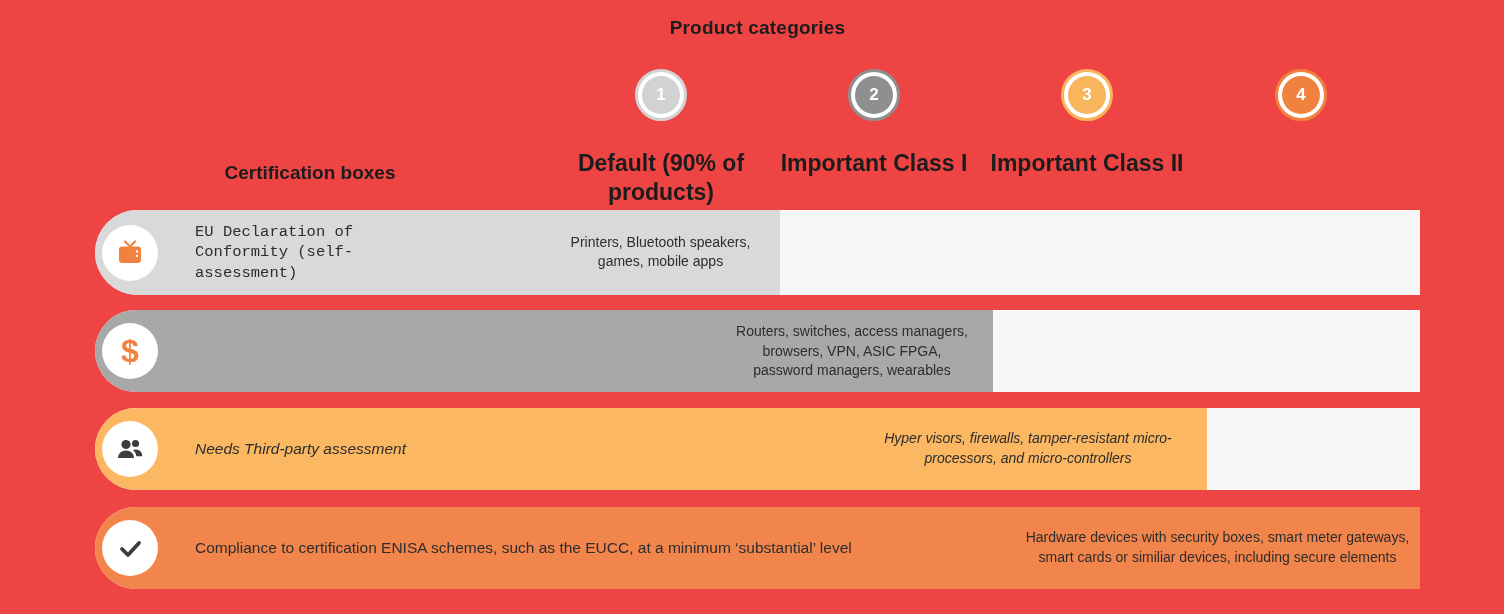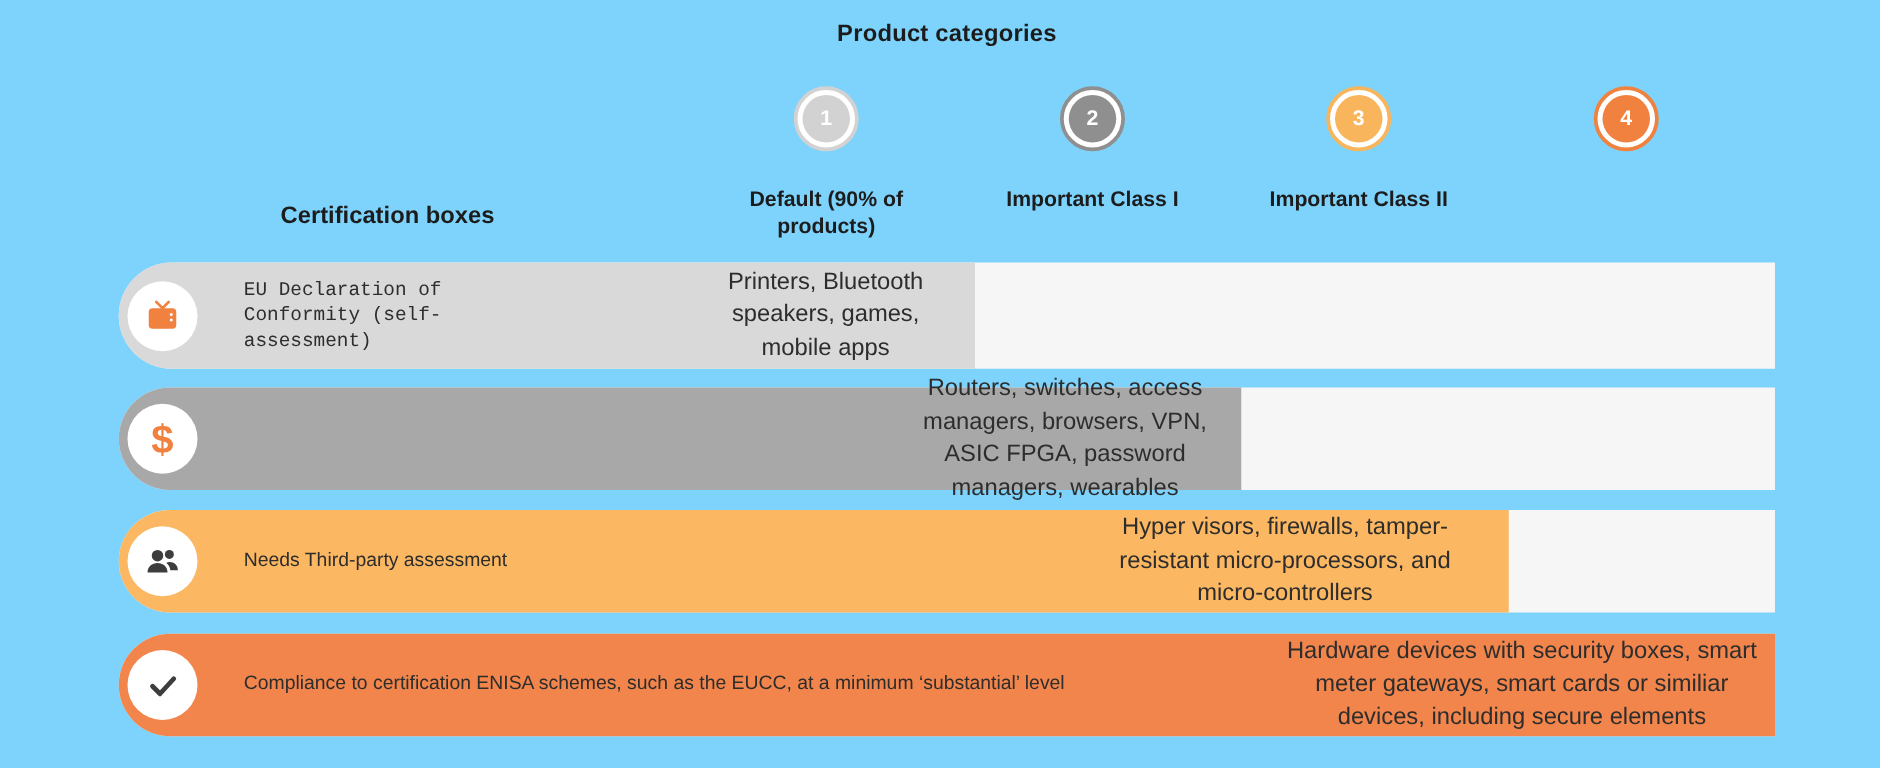--- a/index.html
+++ b/index.html
@@ -1,19 +1,19 @@
 <!DOCTYPE html>
 <html><head>
 <meta charset="utf-8">
 <style>
   * { margin:0; padding:0; box-sizing:border-box; }
   html,body { background:#ffffff; }
   body { font-family:"Liberation Sans","DejaVu Sans",sans-serif; color:#2f2f2f; }
 
-  .canvas { position:relative; width:1504px; height:614px; background:#7dd3fc; overflow:hidden; }
+  .canvas { position:relative; width:1504px; height:614px; background:#ef4444; overflow:hidden; }
 
   .title {
     position:absolute; left:95px; top:17px; width:1325px;
     text-align:center; font-size:19px; font-weight:700; color:#1c1c1c;
     letter-spacing:.2px;
   }
 
   
   .badge {
     position:absolute; top:69px; width:52px; height:52px; border-radius:50%;
@@ -28,21 +28,21 @@
   .badge-0 { left:635px; } .badge-1 { left:848px; }
   .badge-2 { left:1061px; } .badge-3 { left:1275px; }
 
   
   .cert-type {
     position:absolute; left:160px; top:162px; width:300px; text-align:center;
     font-size:19px; font-weight:700; color:#1c1c1c;
   }
   .col-label {
     position:absolute; top:149px; text-align:center;
-    font-size:17px; font-weight:700; color:#1c1c1c; line-height:1.25;
+    font-size:23px; font-weight:700; color:#1c1c1c; line-height:1.25;
   }
   .col-label-0 { left:576px;  width:170px; }
   .col-label-1 { left:759px;  width:230px; }
   .col-label-2 { left:967px;  width:240px; }
   .col-label-3 { left:1201px; width:200px; }
 
   
   .row { position:absolute; left:95px; width:1325px; }
   .row-0 { top:210px; height:85px; }
   .row-1 { top:310px; height:82px; }
@@ -52,42 +52,42 @@
   .row-bg {
     position:absolute; inset:0; background:#f6f6f6;
     border-radius:43px 0 0 43px;
   }
   .row-bar {
     position:absolute; left:0; top:0; height:100%;
     background:var(--bar,#ddd); border-radius:43px 0 0 43px;
   }
   .row-0 .row-bar { width:685px; }
   .row-1 .row-bar { width:898px; }
-  .row-2 .row-bar { width:1112px; }
+  .row-2 .row-bar { width:1112px;font-style:italic; }
   .row-3 .row-bar { width:1325px; }
 
   .icon-circle {
     position:absolute; left:7px; top:50%; transform:translateY(-50%);
     width:56px; height:56px; border-radius:50%; background:#ffffff;
     display:flex; align-items:center; justify-content:center;
   }
   .dollar-glyph { font-size:32px; font-weight:700; line-height:1; }
 
   .cert-label {
     position:absolute; left:100px; top:50%; transform:translateY(-50%);
     font-size:15.5px; color:#2d2d2d; line-height:1.35;
   }
   .row-0 .cert-label { width:215px;font-family:Liberation Mono, monospace; }
   .row-1 .cert-label { width:500px; }
   .row-2 .cert-label { white-space:nowrap; }
   .row-3 .cert-label { white-space:nowrap; }
 
   .products {
     position:absolute; top:50%; transform:translateY(-50%);
-    font-size:19px; text-align:center; color:#2d2d2d; line-height:1.4;
+    font-size:14px; text-align:center; color:#2d2d2d; line-height:1.4;
   }
   .row-0 .products { left:468px; width:195px; }
   .row-1 .products { left:637px; width:240px; }
   .row-2 .products { left:778px; width:310px; }
   .row-3 .products { left:925px; width:395px; }
 </style>
 </head>
 <body>
 
 <div class="canvas">

